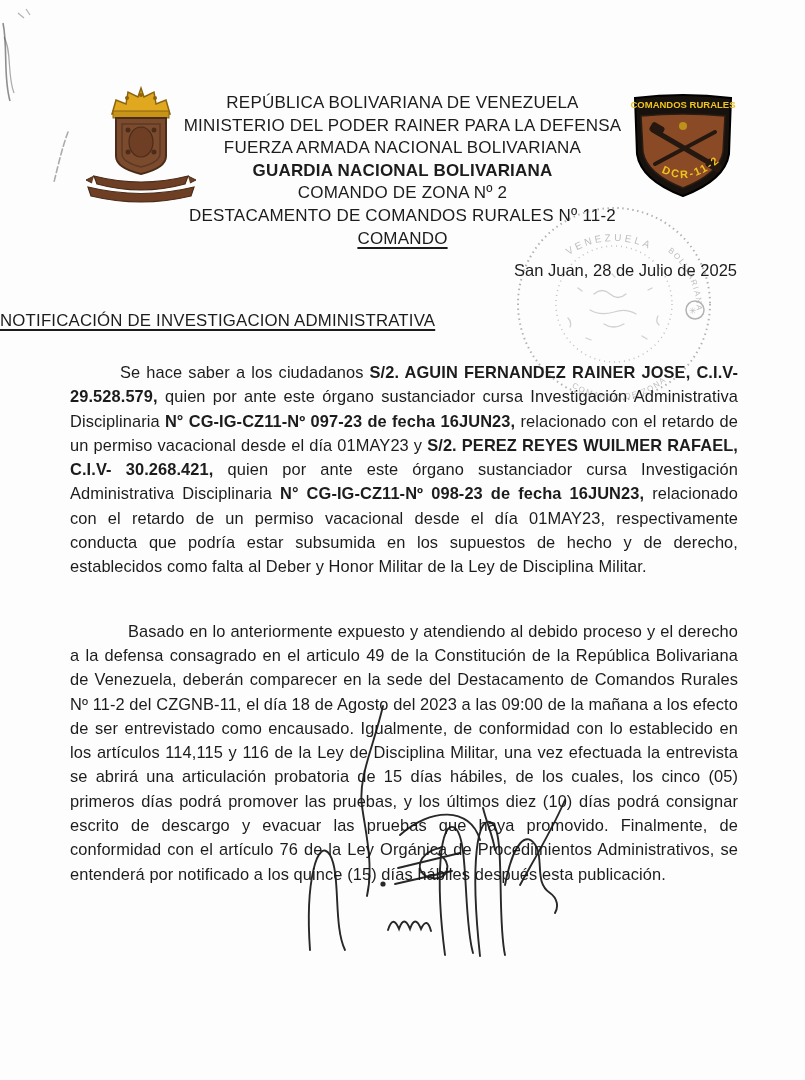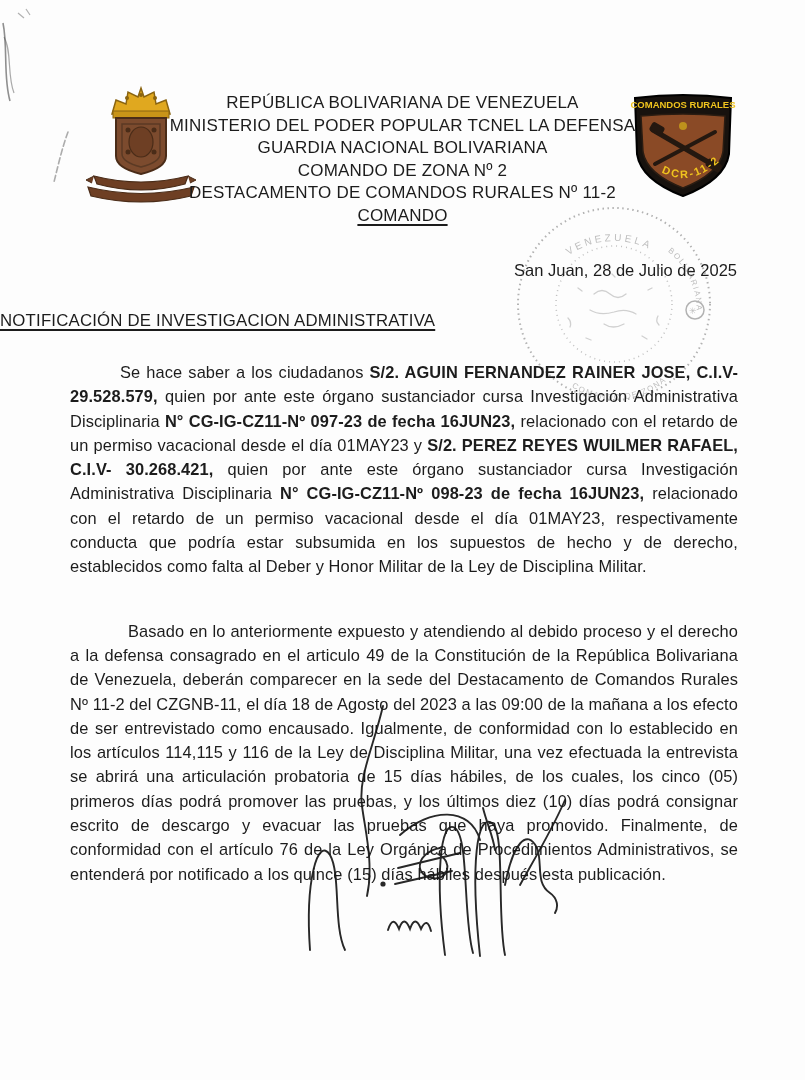--- a/index.html
+++ b/index.html
@@ -3,21 +3,21 @@
 <meta charset="utf-8">
 <style>
   html,body{margin:0;padding:0;background:#ffffff;}
   .page{
     position:relative;width:805px;height:1080px;background:#fdfdfd;
     font-family:"Liberation Sans",sans-serif;color:#1c1c1c;overflow:hidden;
   }
   
   .hdr{position:absolute;top:92px;left:0;width:100%;text-align:center;}
   .hdr div{font-size:17px;line-height:22.6px;letter-spacing:.2px;}
-  .hdr .bold{font-weight:400;}
+  .hdr .bold{font-weight:700;}
   .hdr .cmd{font-weight:400;text-decoration:underline;text-decoration-thickness:2px;text-underline-offset:3px;}
   .emblem-left{position:absolute;left:82px;top:84px;}
   .emblem-right{position:absolute;left:627px;top:92px;}
   
   .date{position:absolute;top:261px;right:68px;font-size:16.5px;}
   .title{
     position:absolute;top:311px;left:0;width:100%;text-align:left;
     font-size:16.8px;font-weight:400;letter-spacing:.2px;
   }
   .title span{text-decoration:underline;text-decoration-thickness:1.8px;text-underline-offset:3px;}
@@ -93,21 +93,22 @@
 
     <text x="56" y="16" text-anchor="middle" font-family="Liberation Sans, sans-serif" font-size="9.5" font-weight="700" fill="#f0c41e">COMANDOS RURALES</text>
     <path id="patchArc" d="M 20 70 Q 56 102 92 70" fill="none"></path>
     <text font-family="Liberation Sans, sans-serif" font-size="11" font-weight="700" letter-spacing="2" fill="#f0c41e">
       <textPath href="#patchArc" startOffset="22%">DCR-11-2</textPath>
     </text>
   </svg>
 
   <div class="hdr">
     <div>REPÚBLICA BOLIVARIANA DE VENEZUELA</div>
-    <div>MINISTERIO DEL PODER POPULAR TCNEL LA DEFENSA</div>
+    <div>MINISTERIO DEL PODER RAINER PARA LA DEFENSA</div>
+    <div>FUERZA ARMADA NACIONAL BOLIVARIANA</div>
     <div class="bold">GUARDIA NACIONAL BOLIVARIANA</div>
     <div>COMANDO DE ZONA Nº 2</div>
     <div>DESTACAMENTO DE COMANDOS RURALES Nº 11-2</div>
     <div class="cmd">COMANDO</div>
   </div>
 
   <div class="date">San Juan, 28 de Julio de 2025</div>
 
   <svg class="stamp" width="212" height="212" viewBox="0 0 212 212">
     <g fill="none" stroke="#767676">

